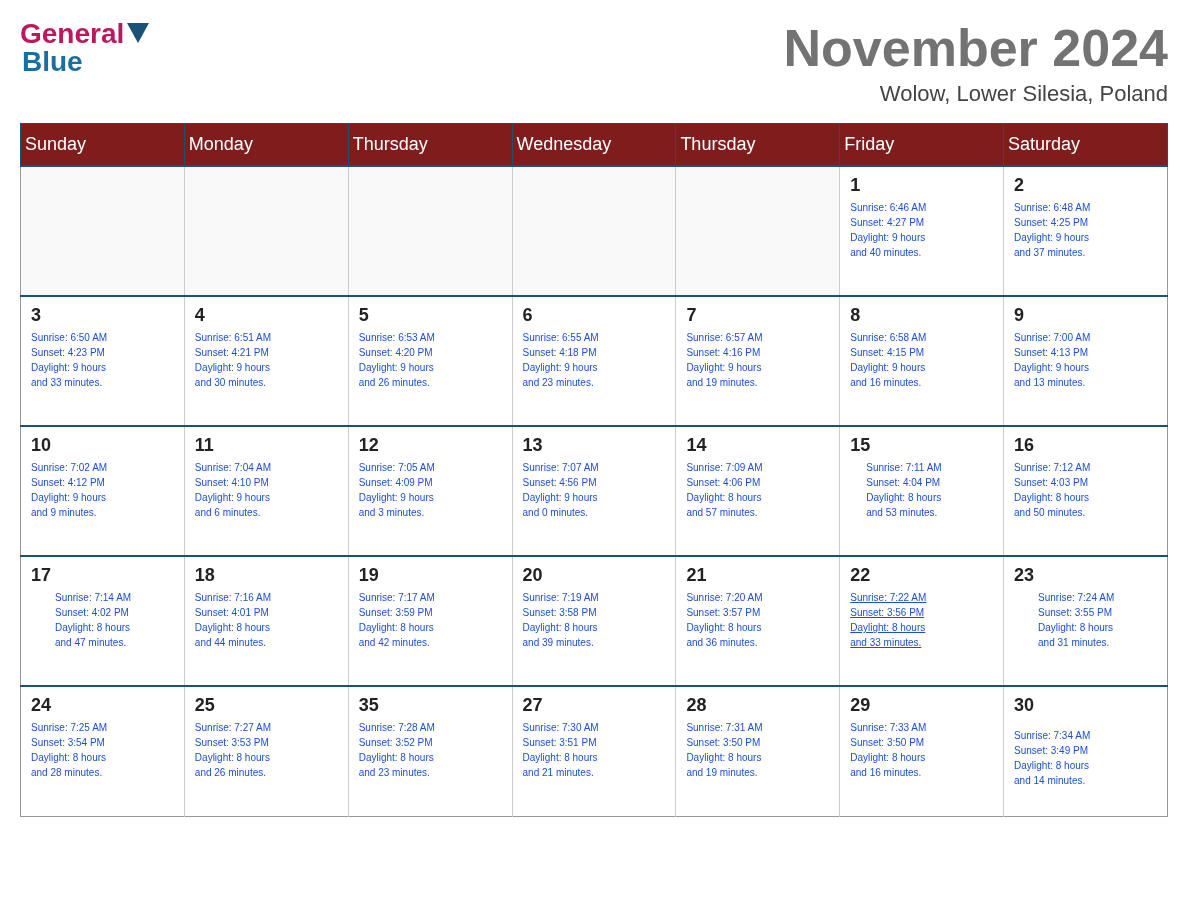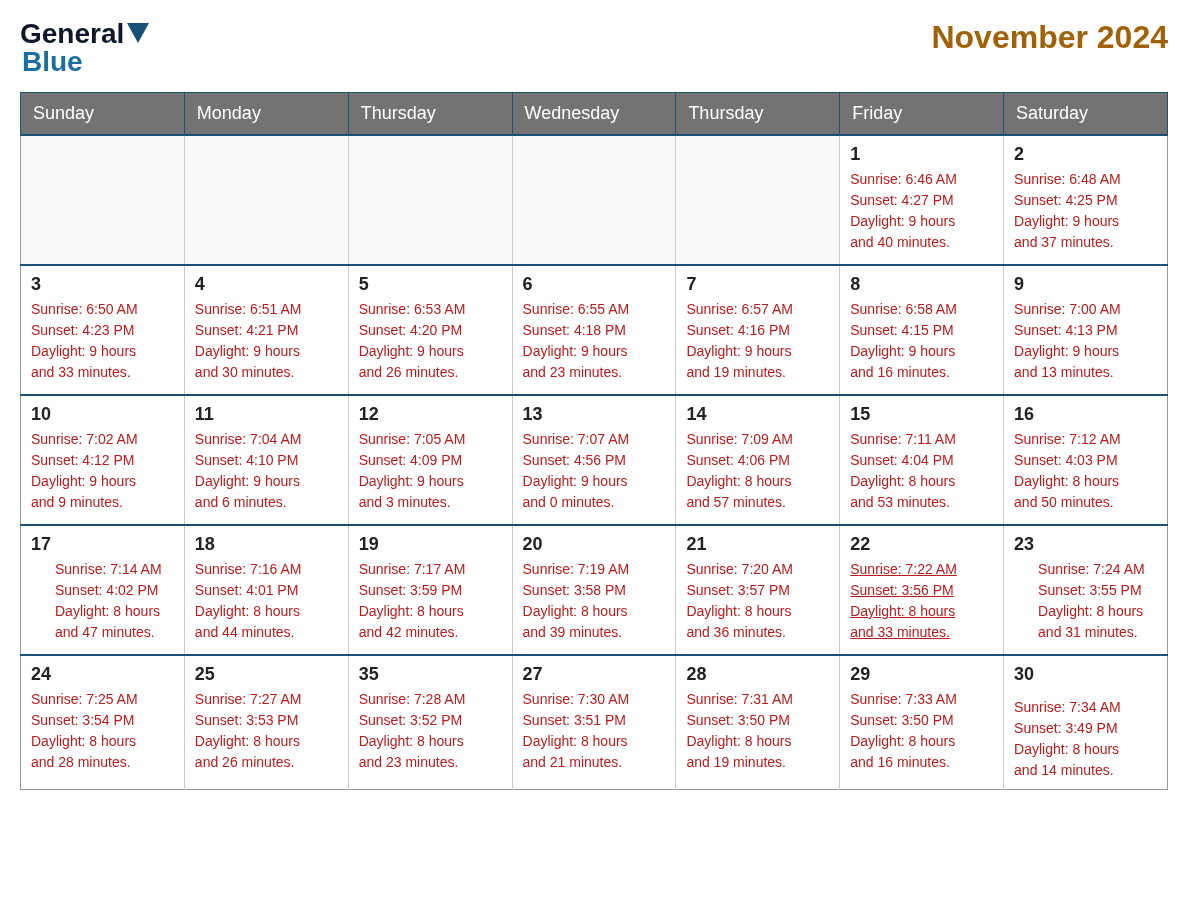--- a/index.html
+++ b/index.html
@@ -18,55 +18,55 @@
       margin-bottom: 16px;
     }
     .logo {
       display: flex;
       flex-direction: column;
       align-items: flex-start;
     }
     .logo-general {
       font-size: 28px;
       font-weight: bold;
-      color: #0f172a;
+      color: #be185d;
       line-height: 1;
     }
     .logo-blue {
       font-size: 28px;
       font-weight: bold;
       color: #1a6fa0;
       line-height: 1;
       margin-left: 2px;
     }
     .title-area {
       text-align: right;
     }
     .calendar-title {
-      font-size: 32px;
+      font-size: 52px;
       font-weight: bold;
-      color: #a16207;
+      color: #737373;
       line-height: 1.1;
     }
     .calendar-subtitle {
       font-size: 22px;
       color: #444;
       margin-top: 4px;
     }
     .calendar-table {
       width: 100%;
       border-collapse: collapse;
       border: 1px solid #999;
     }
     .calendar-table thead tr th {
-      background-color: #737373;
+      background-color: #7f1d1d;
       color: #fff;
       font-size: 18px;
       font-weight: normal;
-      padding: 10px 12px;
+      padding: 10px 4px;
       text-align: left;
       border: 1px solid #1a5276;
     }
     .calendar-table tbody tr {
       border-top: 2px solid #1a5276;
     }
     .calendar-table tbody tr td {
       vertical-align: top;
       padding: 8px 10px;
       border-right: 1px solid #ccc;
@@ -77,42 +77,43 @@
     .calendar-table tbody tr td:last-child {
       border-right: none;
     }
     .day-number {
       font-size: 18px;
       font-weight: bold;
       color: #222;
       margin-bottom: 4px;
     }
     .day-info {
-      font-size: 14px;
-      color: #b91c1c;
+      font-size: 10px;
+      color: #1d4ed8;
       line-height: 1.5;
     }
     .empty-cell {
       background: #f9f9f9;
     }
   </style>
 </head>
 <body>
 
 <div class="header-area">
   <div class="logo">
     <div class="logo-general">
       General<svg style="display:inline-block;vertical-align:middle;margin-left:3px;position:relative;top:-3px;" width="22" height="20" viewBox="0 0 22 20">
           <polygon points="0,0 22,0 11,20" fill="#1a5276"></polygon>
         </svg>
     </div>
     <div class="logo-blue">Blue</div>
   </div>
   <div class="title-area">
     <div class="calendar-title">November 2024</div>
+    <div class="calendar-subtitle">Wolow, Lower Silesia, Poland</div>
   </div>
 </div>
 
 <table class="calendar-table">
   <thead>
     <tr>
     <th>Sunday</th>
         <th>Monday</th>
         <th>Thursday</th>
         <th>Wednesday</th>
@@ -225,21 +226,21 @@
         </td>
         <td>
           <div class="day-number">14</div>
           <div class="day-info" style="white-space: pre-line;">Sunrise: 7:09 AM
 Sunset: 4:06 PM
 Daylight: 8 hours
 and 57 minutes.</div>
         </td>
         <td>
           <div class="day-number">15</div>
-          <div class="day-info" style="white-space: pre-line;">Sunrise: 7:11 AM
+          <div class="day-info" style="white-space: pre-line; margin-left: 16px;">Sunrise: 7:11 AM
 Sunset: 4:04 PM
 Daylight: 8 hours
 and 53 minutes.</div>
         </td>
         <td>
           <div class="day-number">16</div>
           <div class="day-info" style="white-space: pre-line;">Sunrise: 7:12 AM
 Sunset: 4:03 PM
 Daylight: 8 hours
 and 50 minutes.</div>

